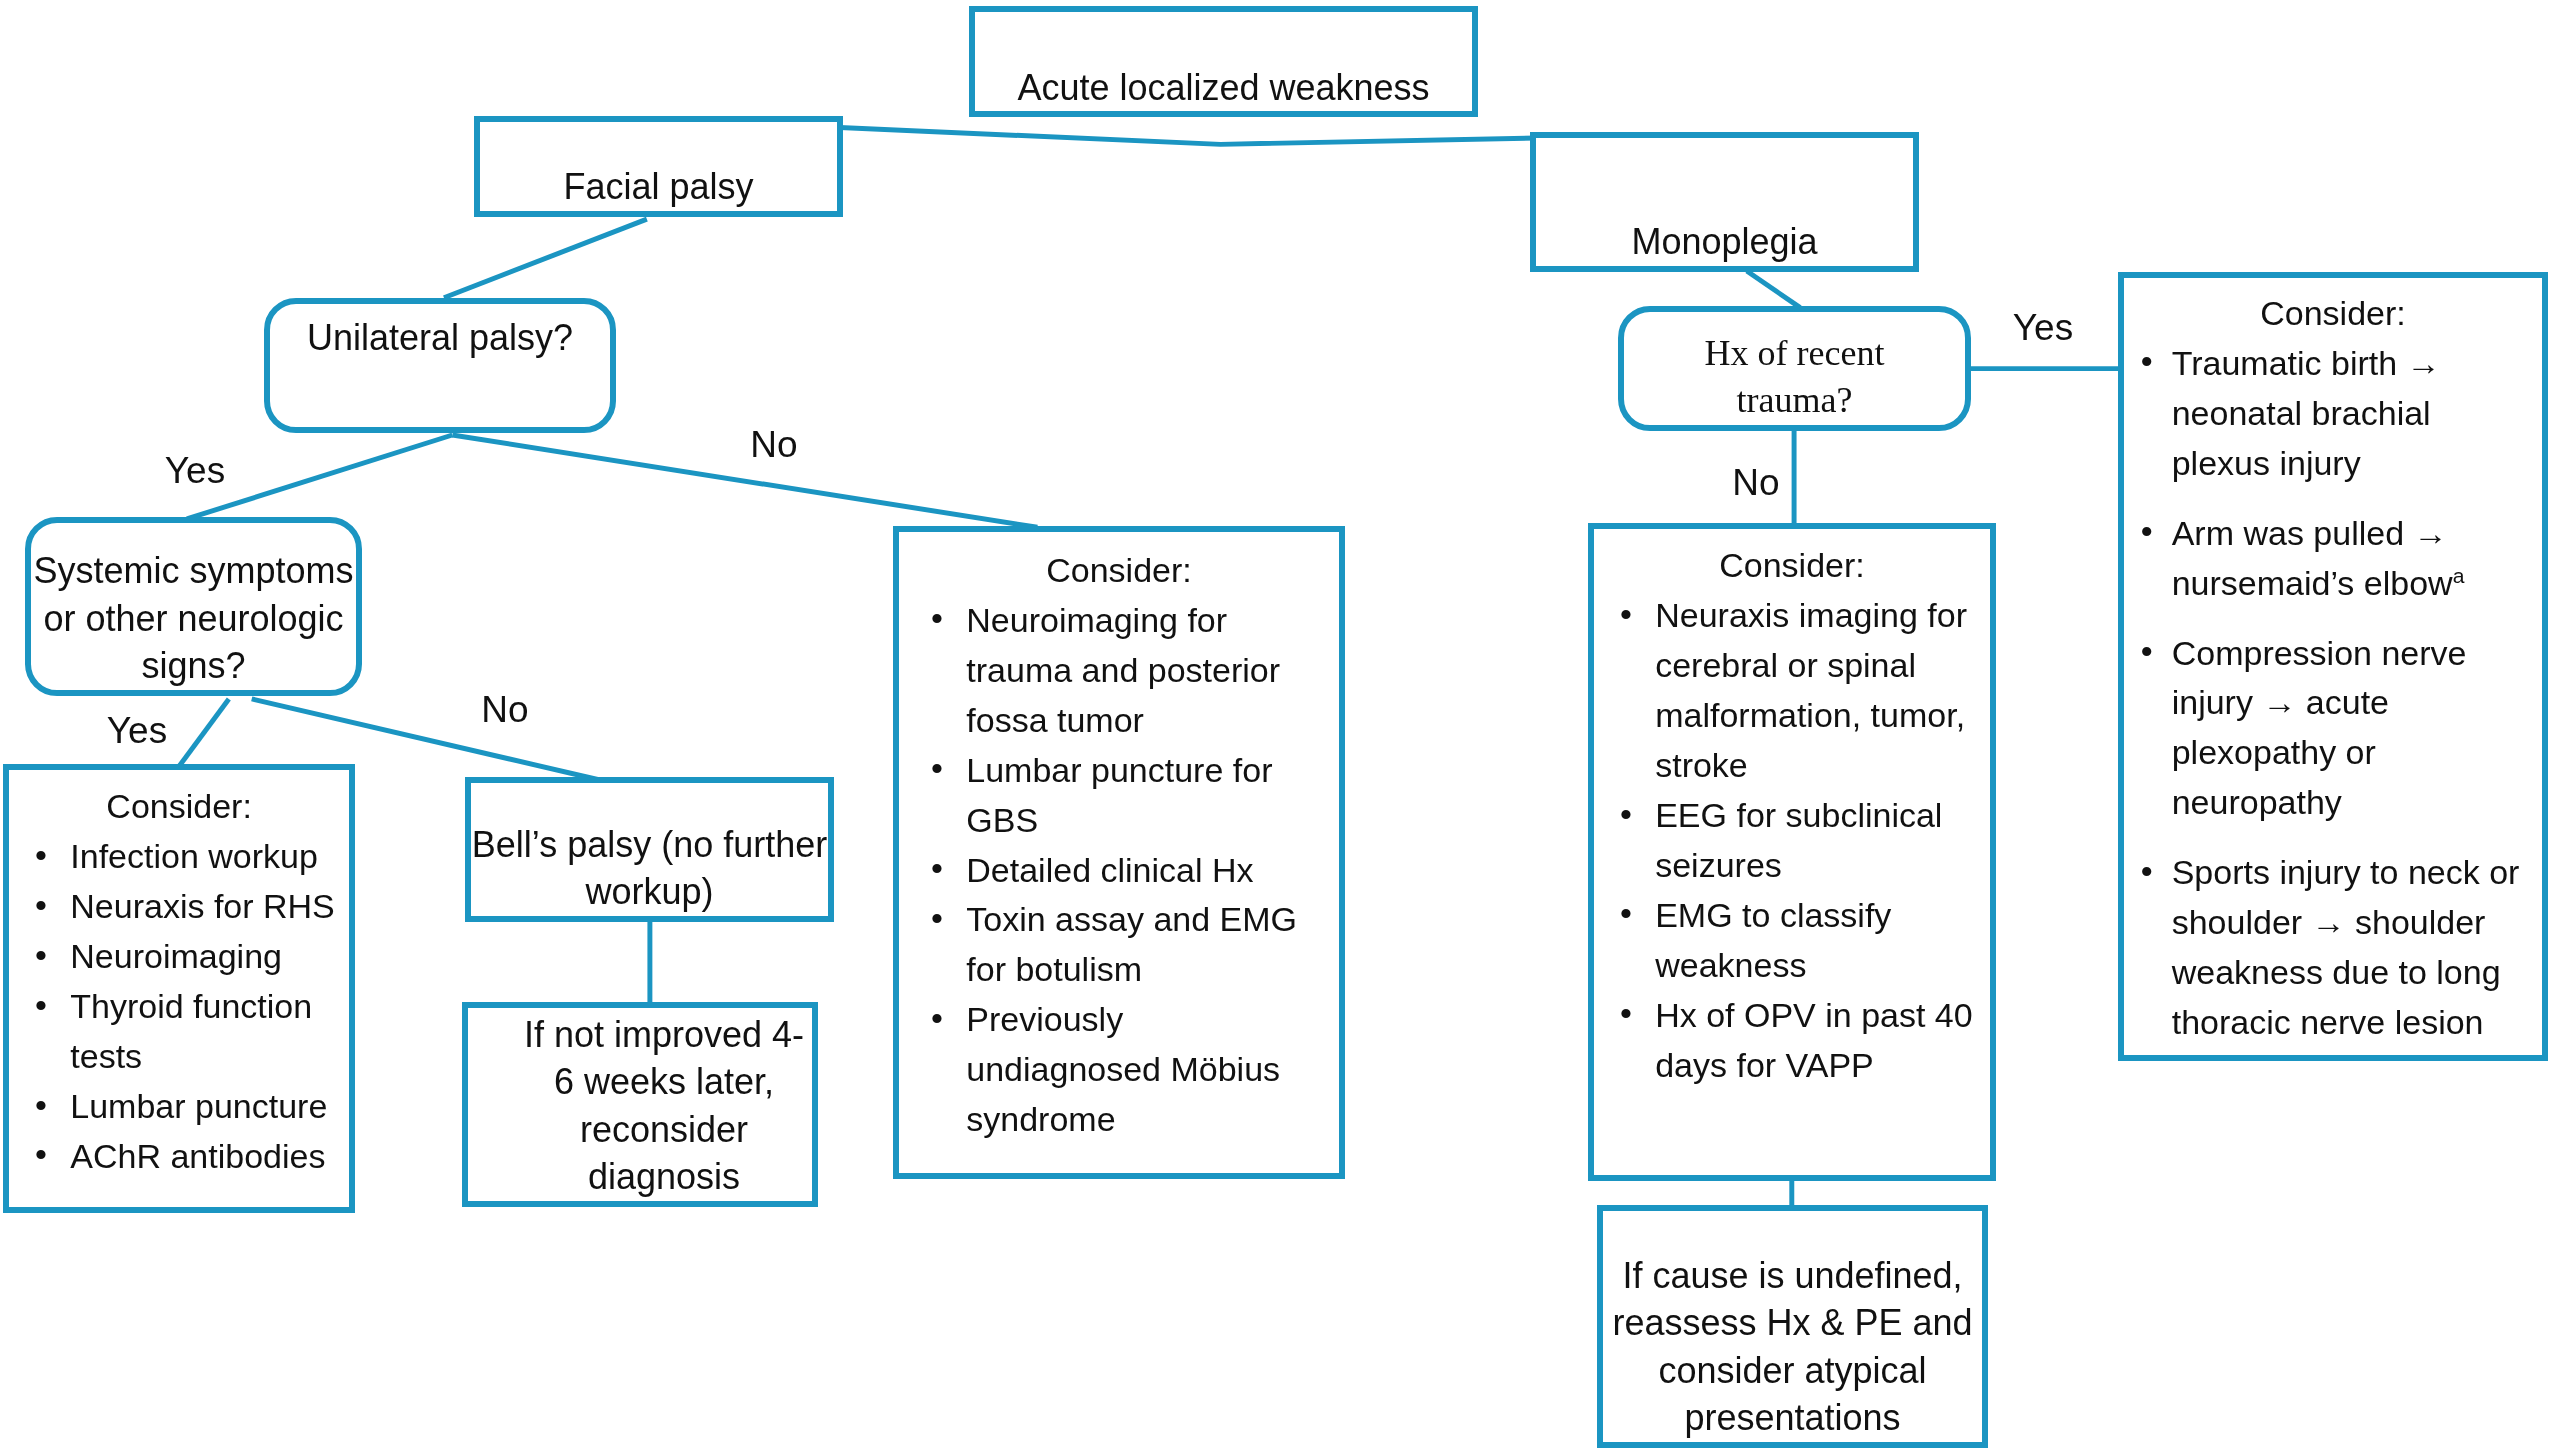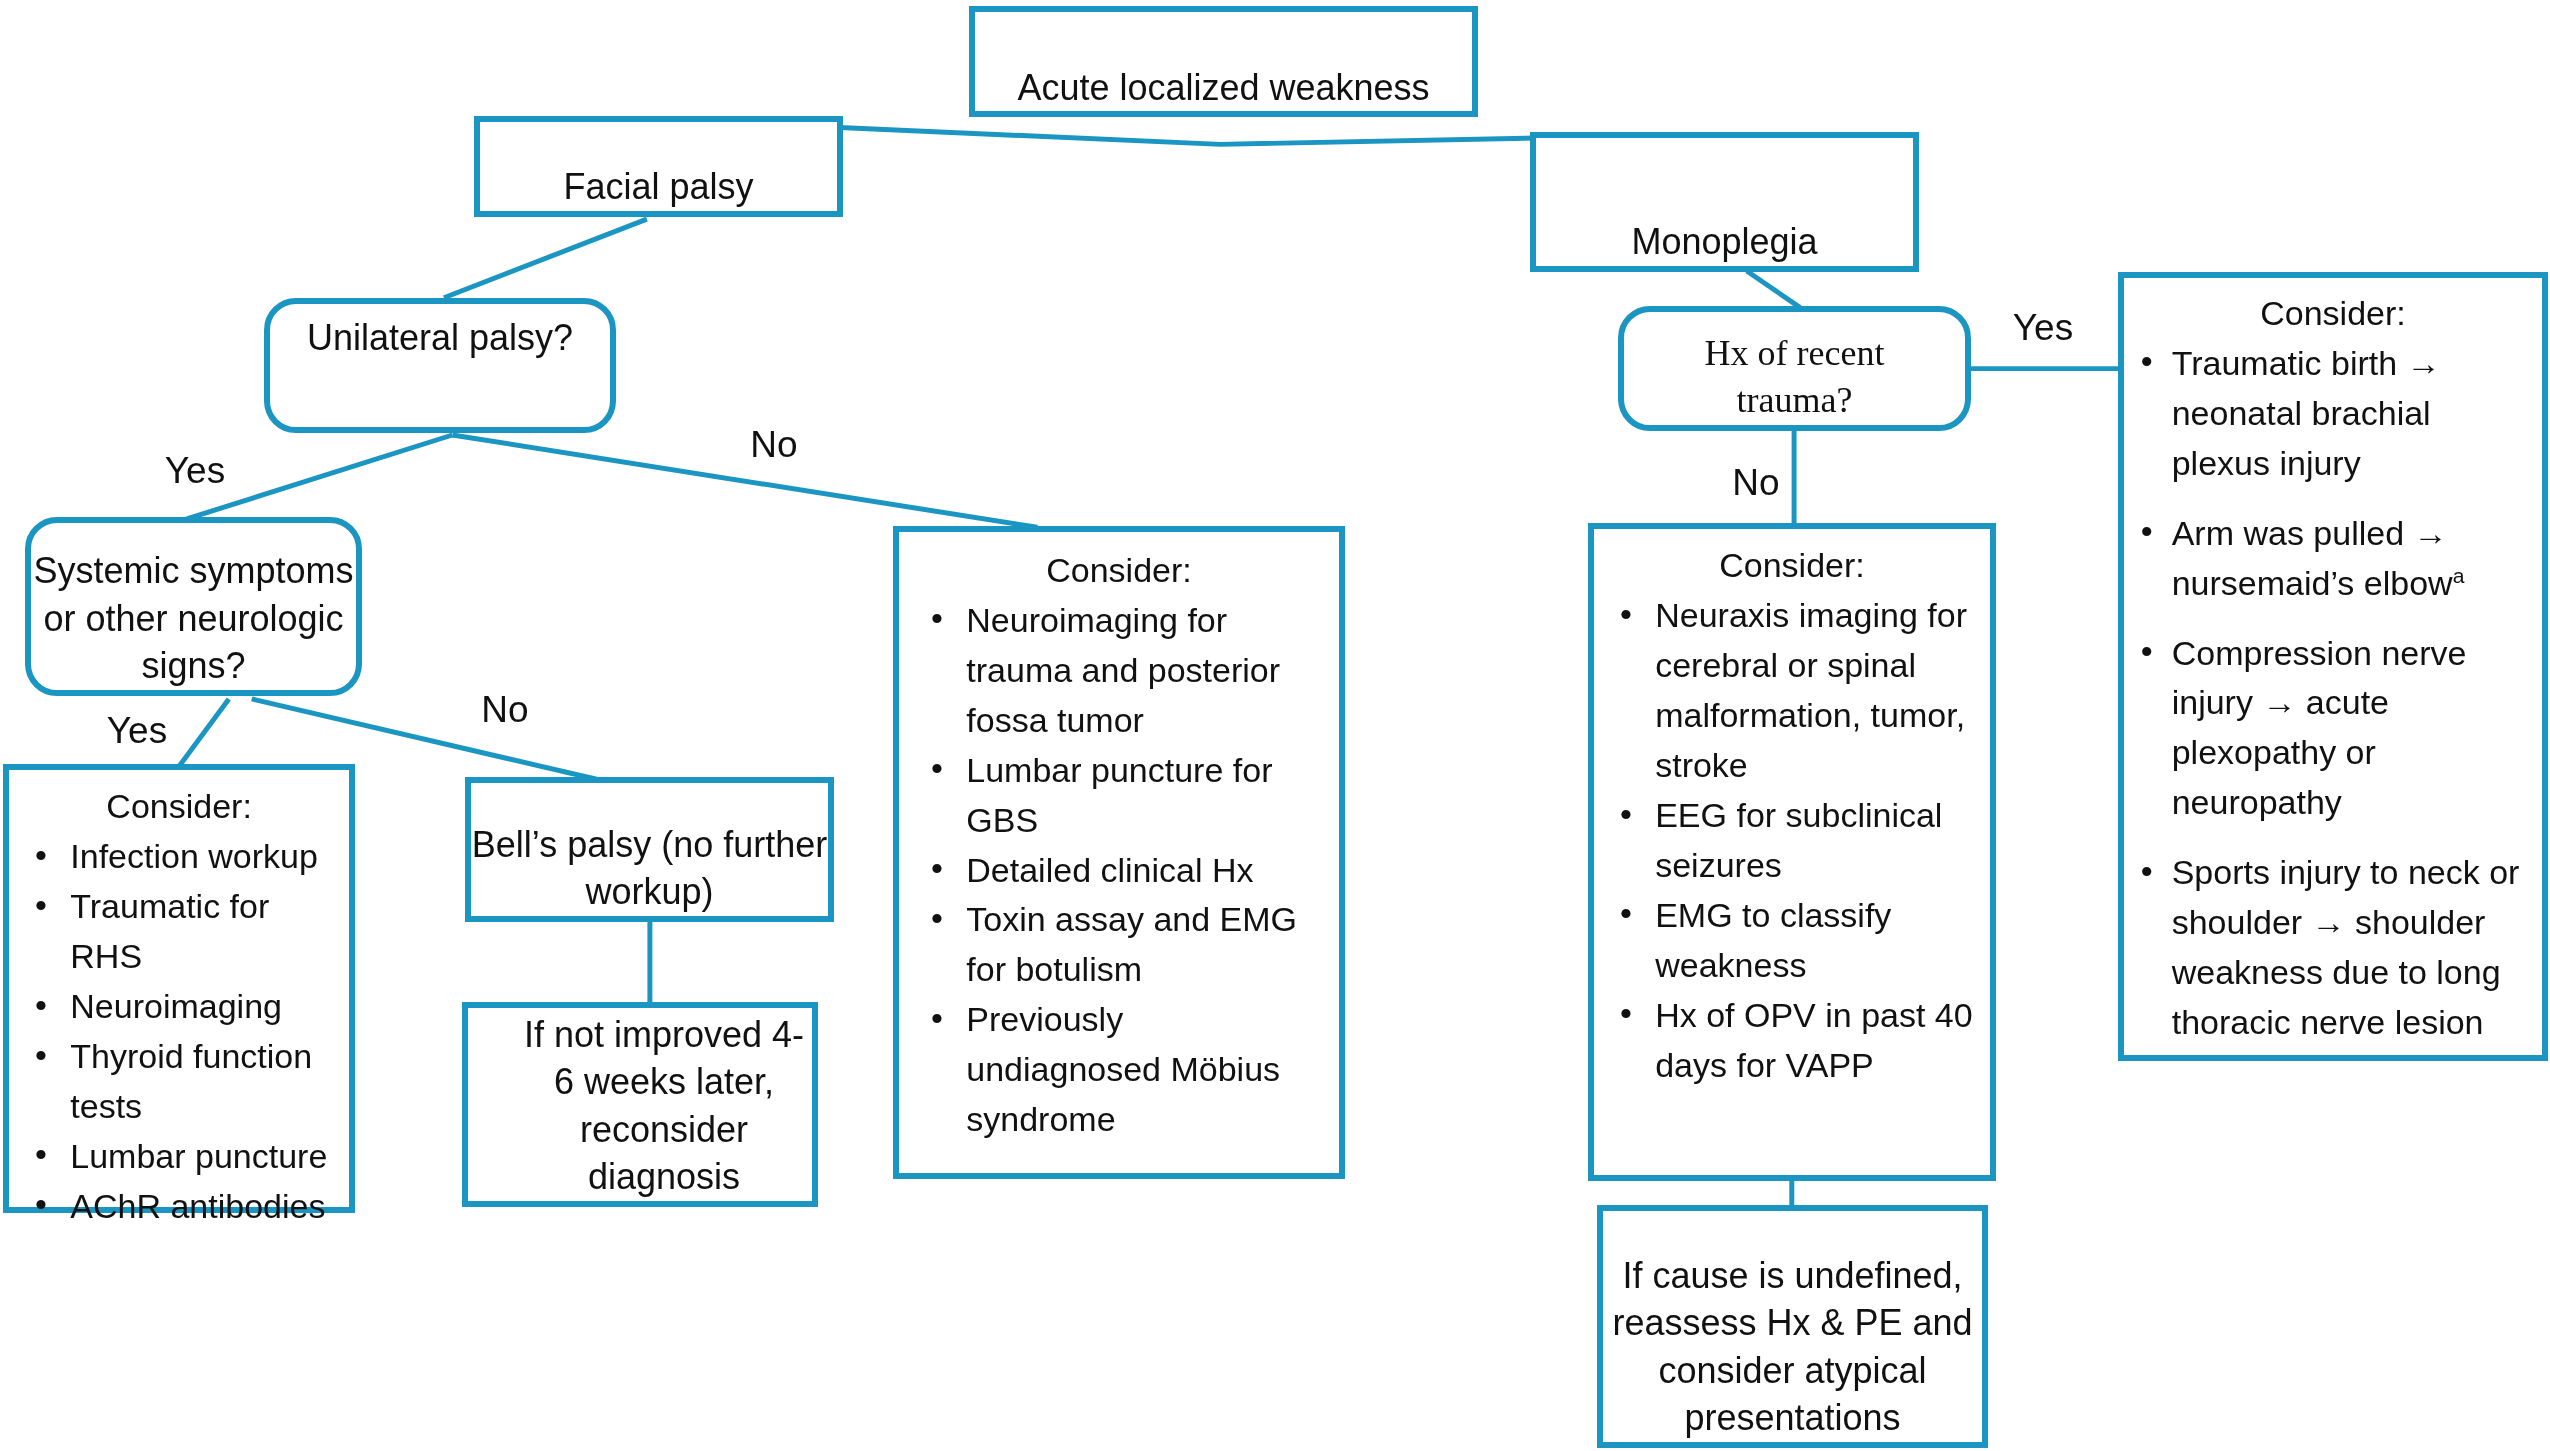--- a/index.html
+++ b/index.html
@@ -98,21 +98,21 @@
   </div>
 
   <div class="node node--round" id="n-systemic">
     <span>Systemic symptoms or other neurologic signs?</span>
   </div>
 
   <div class="node node--list" id="n-consider-left">
     <div class="list-heading">Consider:</div>
     <div>
         <div class="li"><span class="bullet">•</span><span>Infection workup</span></div>
-        <div class="li"><span class="bullet">•</span><span>Traumatic for RHS</span></div>
+        <div class="li"><span class="bullet">•</span><span>Neuraxis for RHS</span></div>
         <div class="li"><span class="bullet">•</span><span>Neuroimaging</span></div>
         <div class="li"><span class="bullet">•</span><span>Thyroid function tests</span></div>
         <div class="li"><span class="bullet">•</span><span>Lumbar puncture</span></div>
         <div class="li"><span class="bullet">•</span><span>AChR antibodies</span></div>
       </div>
   </div>
 
   <div class="node" id="n-bells">
     <span>Bell’s palsy (no further workup)</span>
   </div>

